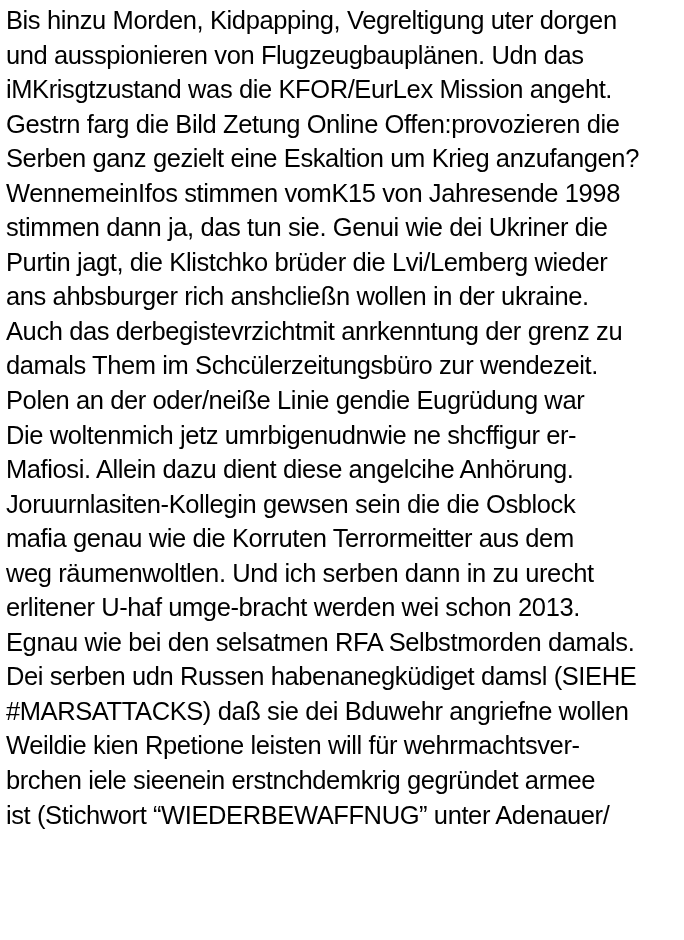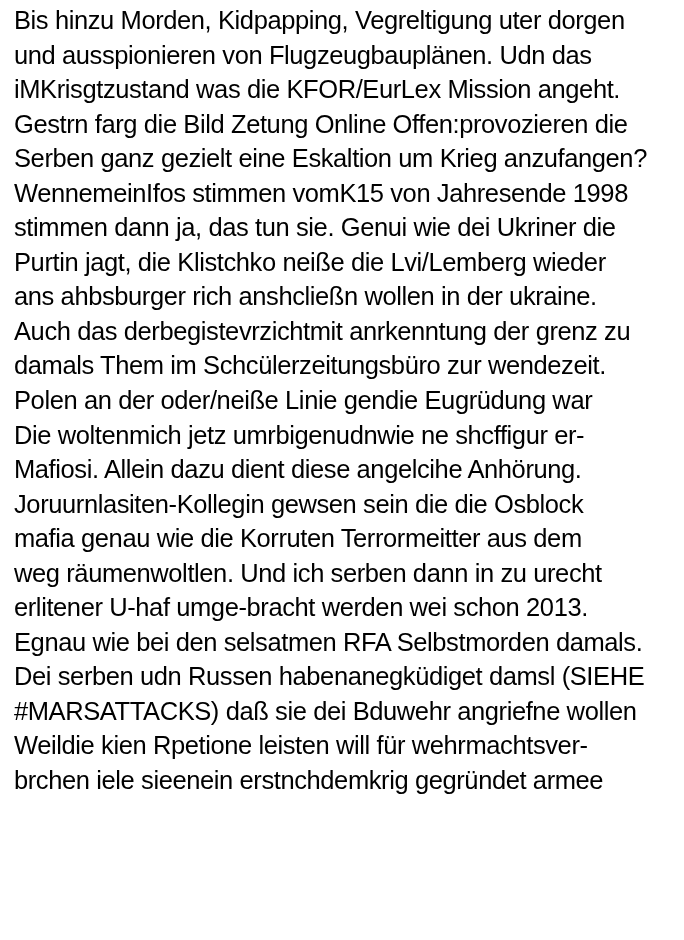--- a/index.html
+++ b/index.html
@@ -19,45 +19,45 @@
   .text-block {
     font-family: "Liberation Sans", "DejaVu Sans", sans-serif;
     font-size: 25.5px;
     line-height: 34.55px;
     letter-spacing: -0.4px;
     color: #000000;
     white-space: nowrap;
   }
   .text-line {
     height: 34.55px;
-    margin-left: 8px;
   }
 </style>
 </head>
 <body>
 
 <div class="page">
   <div class="text-block">
     <div class="text-line">Bis hinzu Morden, Kidpapping, Vegreltigung uter dorgen</div>
     <div class="text-line">und ausspionieren von Flugzeugbauplänen. Udn das</div>
     <div class="text-line">iMKrisgtzustand was die KFOR/EurLex Mission angeht.</div>
     <div class="text-line">Gestrn farg die Bild Zetung Online Offen:provozieren die</div>
     <div class="text-line">Serben ganz gezielt eine Eskaltion um Krieg anzufangen?</div>
     <div class="text-line">WennemeinIfos stimmen vomK15 von Jahresende 1998</div>
     <div class="text-line">stimmen dann ja, das tun sie. Genui wie dei Ukriner die</div>
-    <div class="text-line">Purtin jagt, die Klistchko neiße die Lvi/Lemberg wieder</div>
+    <div class="text-line">Purtin jagt, die Klistchko brüder die Lvi/Lemberg wieder</div>
     <div class="text-line">ans ahbsburger rich anshcließn wollen in der ukraine.</div>
     <div class="text-line">Auch das derbegistevrzichtmit anrkenntung der grenz zu</div>
     <div class="text-line">damals Them im Schcülerzeitungsbüro zur wendezeit.</div>
     <div class="text-line">Polen an der oder/neiße Linie gendie Eugrüdung war</div>
     <div class="text-line">Die woltenmich jetz umrbigenudnwie ne shcffigur er-</div>
     <div class="text-line">Mafiosi. Allein dazu dient diese angelcihe Anhörung.</div>
     <div class="text-line">Joruurnlasiten-Kollegin gewsen sein die die Osblock</div>
     <div class="text-line">mafia genau wie die Korruten Terrormeitter aus dem</div>
     <div class="text-line">weg räumenwoltlen. Und ich serben dann in zu urecht</div>
     <div class="text-line">erlitener U-haf umge-bracht werden wei schon 2013.</div>
     <div class="text-line">Egnau wie bei den selsatmen RFA Selbstmorden damals.</div>
     <div class="text-line">Dei serben udn Russen habenanegküdiget damsl (SIEHE</div>
     <div class="text-line">#MARSATTACKS) daß sie dei Bduwehr angriefne wollen</div>
     <div class="text-line">Weildie kien Rpetione leisten will für wehrmachtsver-</div>
     <div class="text-line">brchen iele sieenein erstnchdemkrig gegründet armee</div>
+    <div class="text-line">ist (Stichwort “WIEDERBEWAFFNUG” unter Adenauer/</div>
   </div>
 </div>
 
 </body></html>

